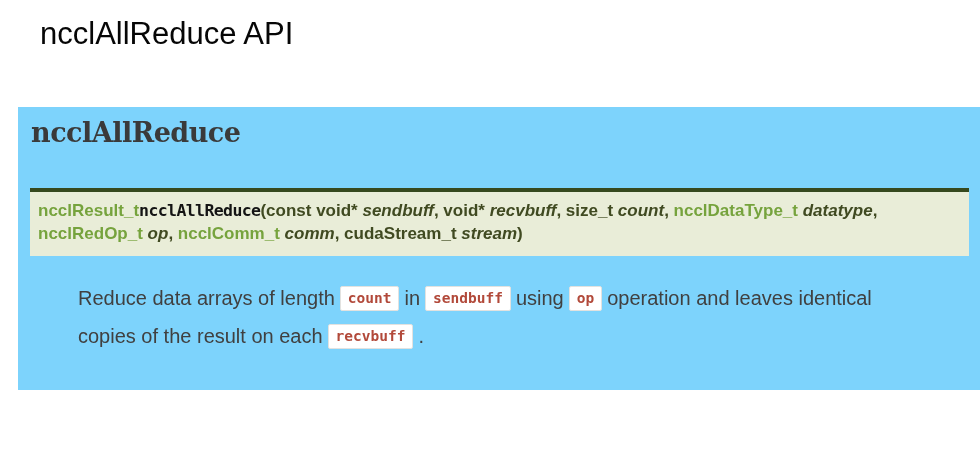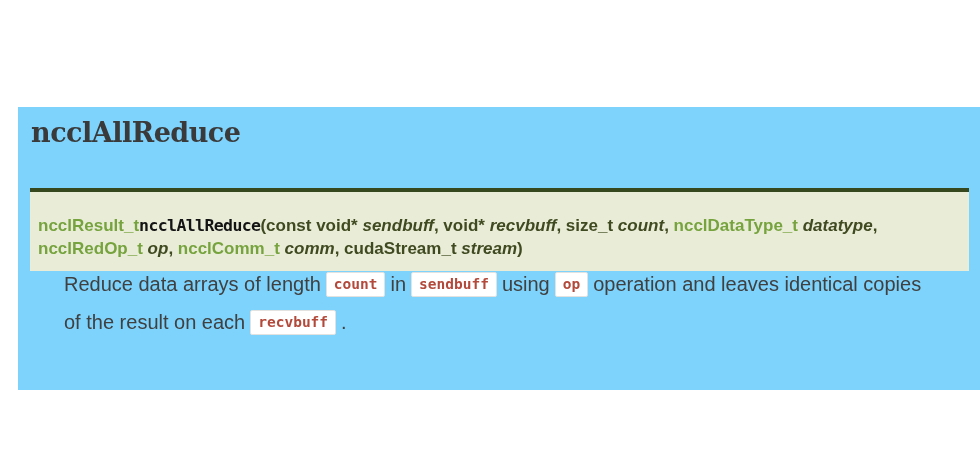--- a/index.html
+++ b/index.html
@@ -23,52 +23,53 @@
   .section-heading {
     position:absolute; left:13px; top:10px; margin:0;
     font-family:"DejaVu Serif","Liberation Serif",serif;
     font-weight:700; font-size:27px; color:#3a3a3a; letter-spacing:-0.5px;
   }
 
   .sig {
     position:absolute; left:12px; top:81px; width:921px;
     border-top:4px solid #36491e;
     background:#e9edd8;
-    padding:22px 10px 11px 8px;
+    padding:7px 10px 11px 8px;
     font-size:17px; line-height:23px; font-weight:700; color:#404a21;
   }
   .tk-link  { color:#76a33d; cursor:pointer; }
   .tk-name  {
     font-family:"DejaVu Sans Mono","Liberation Mono",monospace;
     color:#141414; letter-spacing:-0.6px; font-size:16.5px;
   }
   .tk-kw    { color:#404a21; }
   .tk-param { color:#404a21; font-style:italic; }
 
   .doc-body { position:absolute; left:44px; top:156px; width:872px; }
   .para {
-    margin:2px; font-size:20px; line-height:38px; color:#404040; max-width:868px;
+    margin:16px; font-size:20px; line-height:38px; color:#404040; max-width:868px;
   }
   .para + .para { margin-top:10px; }
 
   .tk-code {
     display:inline-block;
     font-family:"DejaVu Sans Mono","Liberation Mono",monospace;
     font-weight:700; font-size:14.5px; line-height:21px;
     color:#b2493a; background:#ffffff;
     border:1px solid #e2e2e0; border-radius:2px;
     padding:1px 7px; margin:0 5px; vertical-align:2px;
     white-space:pre;
   }
   .tk-text { color:#404040; }
 </style>
 </head>
 <body>
 
 <div class="stage">
+  <h1 class="page-title">ncclAllReduce API</h1>
 
   <div class="doc-panel">
     <h2 class="section-heading">ncclAllReduce</h2>
 
     <div class="sig"><span class="tk-link">ncclResult_t</span><span class="tk-name">ncclAllReduce</span><span class="tk-kw">(const void* </span><span class="tk-param">sendbuff</span><span class="tk-kw">, void* </span><span class="tk-param">recvbuff</span><span class="tk-kw">, size_t </span><span class="tk-param">count</span><span class="tk-kw">, </span><span class="tk-link">ncclDataType_t</span><span class="tk-kw"> </span><span class="tk-param">datatype</span><span class="tk-kw">,</span><br><span class="tk-link">ncclRedOp_t</span><span class="tk-kw"> </span><span class="tk-param">op</span><span class="tk-kw">, </span><span class="tk-link">ncclComm_t</span><span class="tk-kw"> </span><span class="tk-param">comm</span><span class="tk-kw">, cudaStream_t </span><span class="tk-param">stream</span><span class="tk-kw">)</span></div>
 
     <div class="doc-body">
       <p class="para"><span class="tk-text">Reduce data arrays of length</span><span class="tk-code">count</span><span class="tk-text">in</span><span class="tk-code">sendbuff</span><span class="tk-text">using</span><span class="tk-code">op</span><span class="tk-text">operation and leaves identical copies of the result on each</span><span class="tk-code">recvbuff</span><span class="tk-text">.</span></p>
     </div>
   </div>

